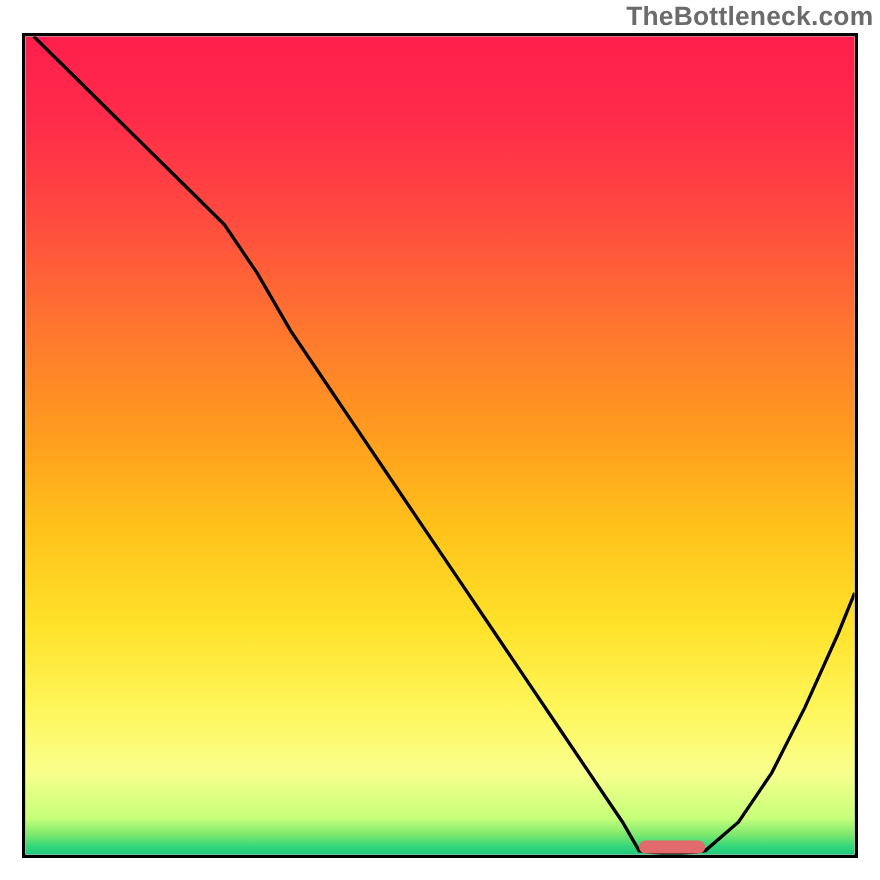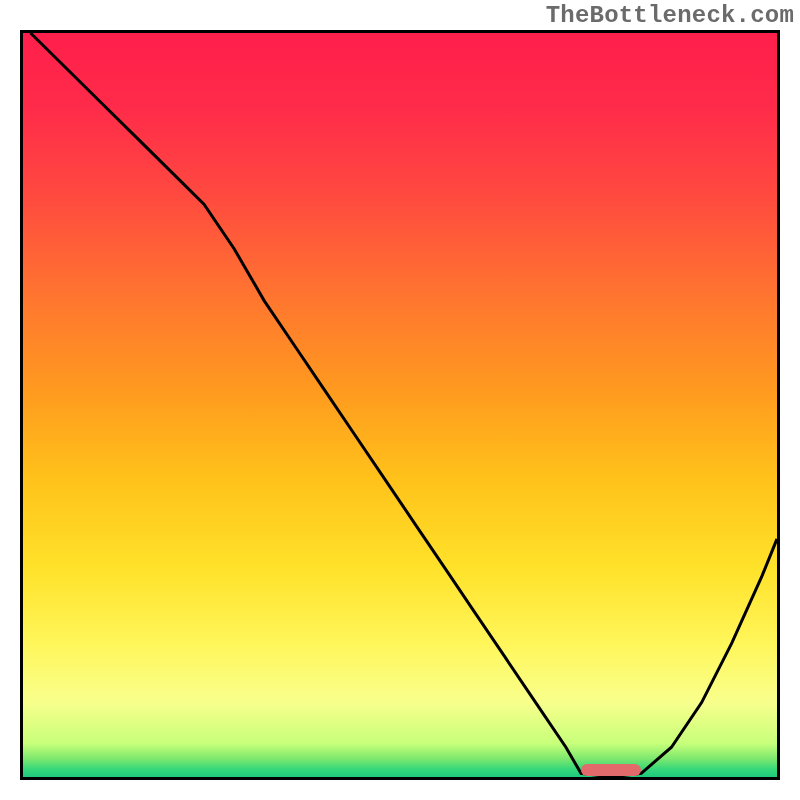--- a/index.html
+++ b/index.html
@@ -8,21 +8,20 @@
     width: 800px;
     height: 800px;
     background: #ffffff;
     font-family: Arial, Helvetica, sans-serif;
     overflow: hidden;
   }
   .wrap {
     position: relative;
     width: 800px;
     height: 800px;
-    font-family: Liberation Mono, monospace;
   }
   .watermark {
     position: absolute;
     top: 2px;
     right: 6px;
     font-size: 24px;
     font-weight: bold;
     color: #6b6b6b;
     letter-spacing: 0.2px;
   }

